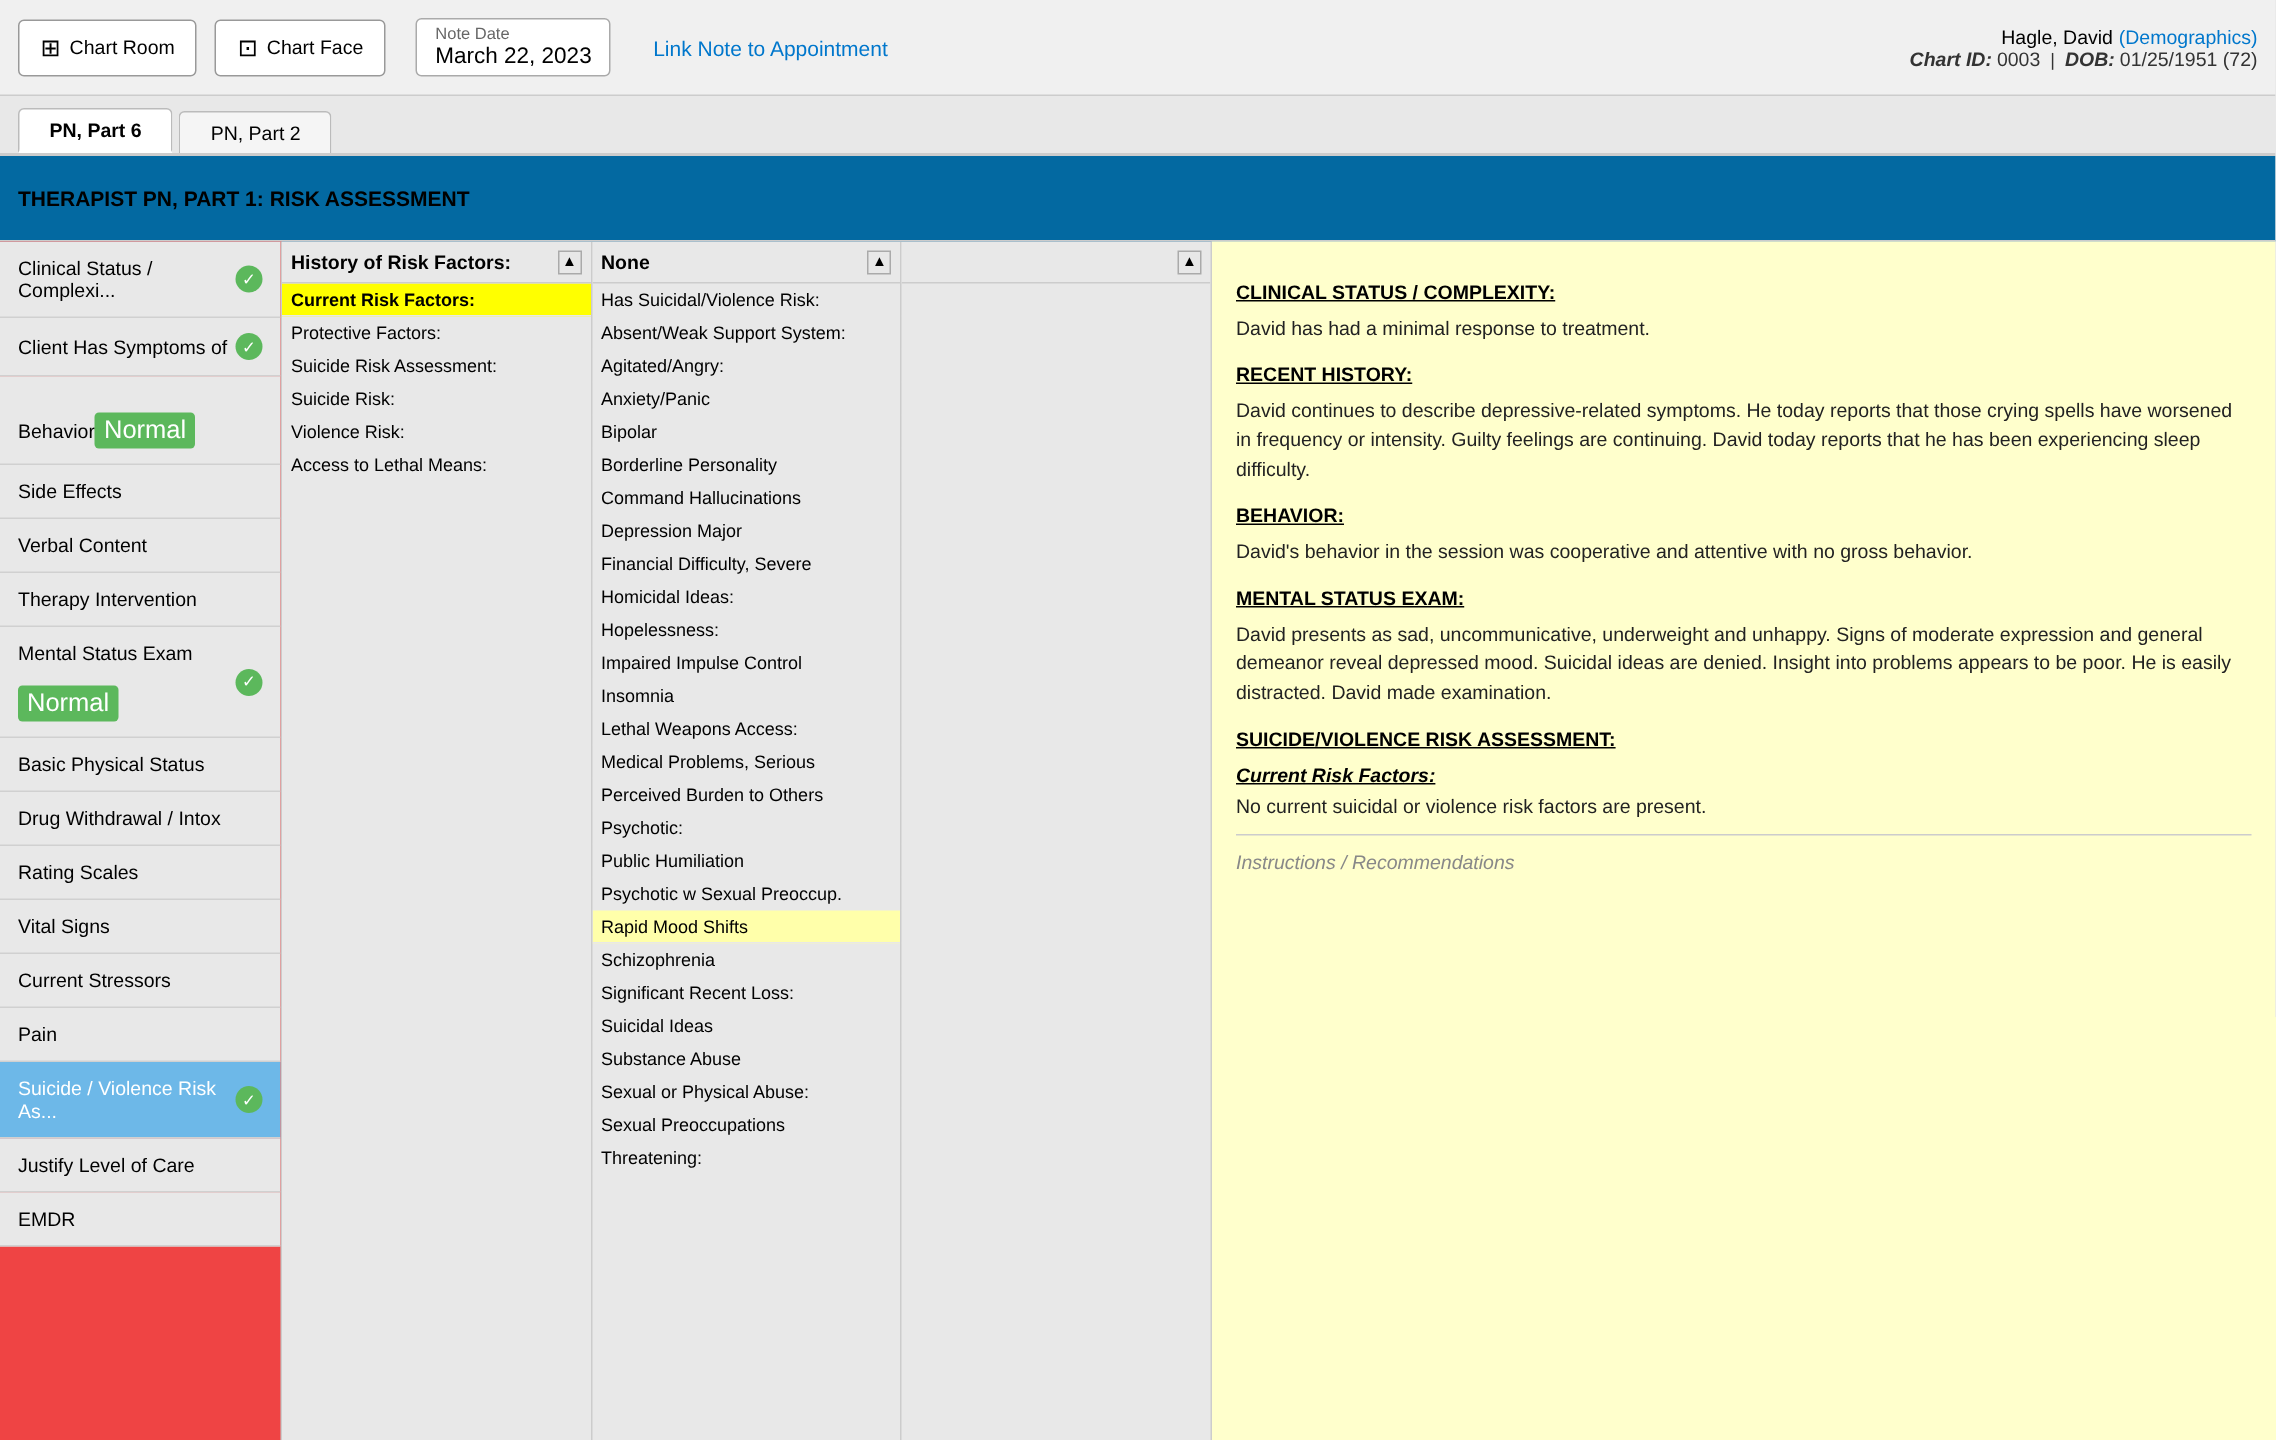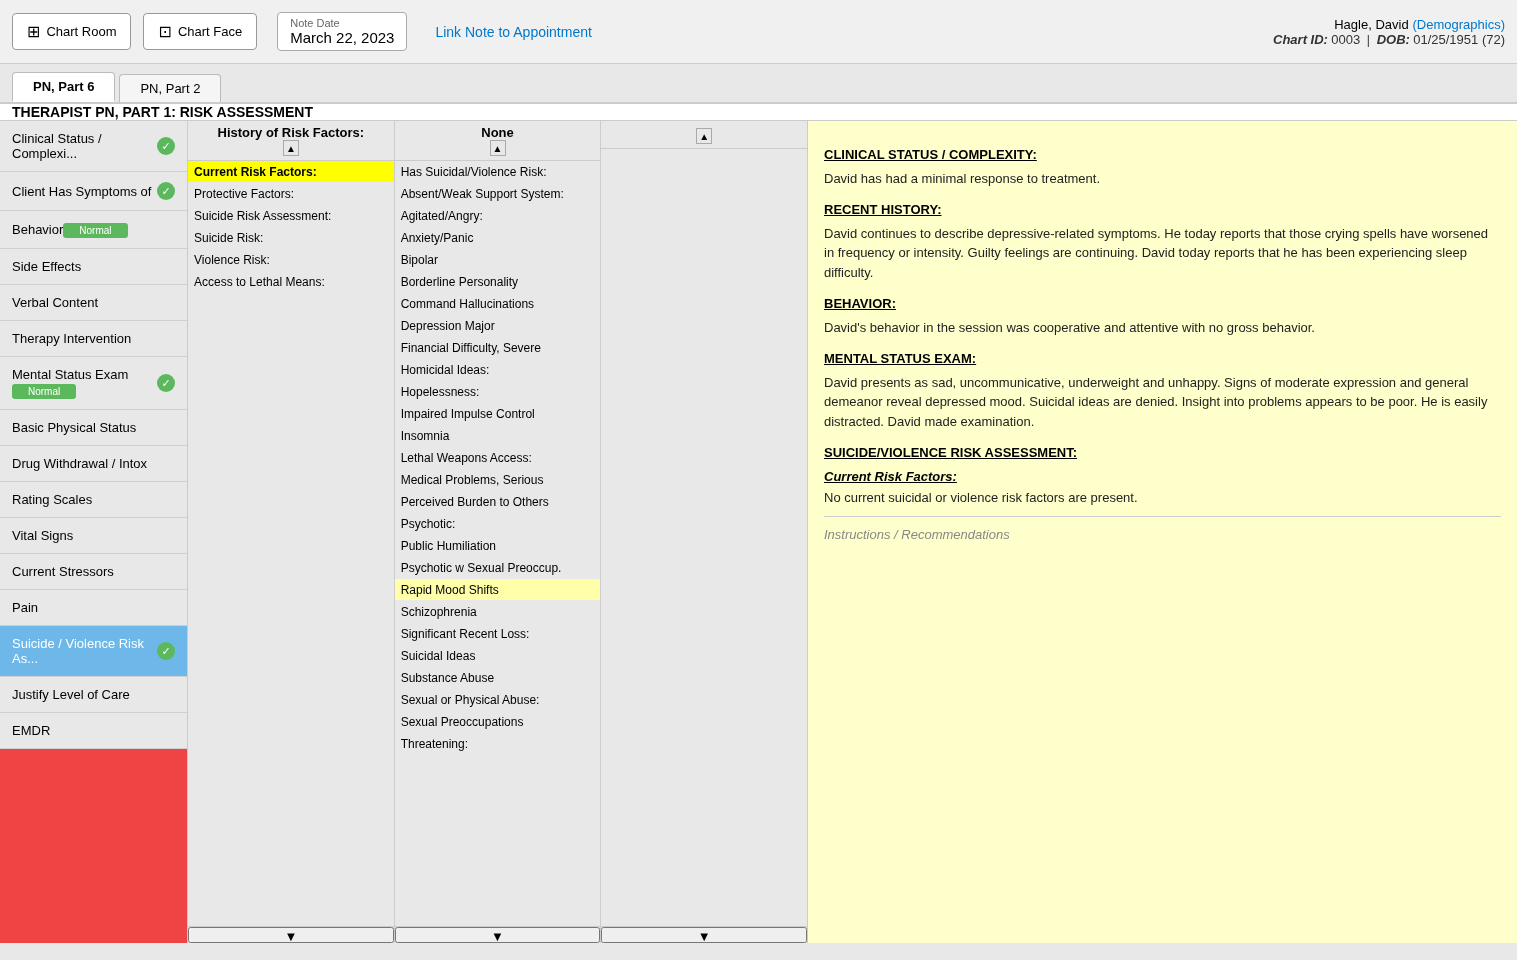--- a/index.html
+++ b/index.html
@@ -73,22 +73,22 @@
       margin-right: 4px;
     }
     .tab.active {
       background: #fff;
       border-bottom: 2px solid #fff;
       font-weight: 600;
     }
 
     
     .page-title {
-      background: #ffffff;
-      padding: 0 12px;
+      background: #0369a1;
+      padding: 20px 12px;
       font-size: 14px;
       font-weight: bold;
       border-bottom: 1px solid #ccc;
     }
 
     
     .main-layout {
       display: flex;
       height: calc(960px - 64px - 40px - 34px);
     }
@@ -123,25 +123,25 @@
       display: flex;
       align-items: center;
       justify-content: center;
       color: white;
       font-size: 11px;
       flex-shrink: 0;
     }
     .nav-badge {
       background: #5cb85c;
       color: white;
-      padding: 2px 16px;
+      padding: 2px 6px;
       border-radius: 3px;
-      font-size: 10px;
+      font-size: 17px;
       display: inline-block;
-      margin-top: 2px;
+      margin-top: 14px;
     }
 
     
     .center-panel {
       display: flex;
       flex-direction: column;
       width: 620px;
       flex-shrink: 0;
       border-right: 1px solid #ccc;
     }
@@ -161,21 +161,20 @@
     .list-header {
       background: #e8e8e8;
       border-bottom: 1px solid #ccc;
       padding: 4px 6px;
       display: flex;
       align-items: center;
       justify-content: space-between;
       font-weight: 600;
       font-size: 12px;
       min-height: 28px;
-      flex-direction: column;
     }
     .list-header .scroll-btn {
       background: none;
       border: 1px solid #aaa;
       width: 16px;
       height: 16px;
       cursor: pointer;
       display: flex;
       align-items: center;
       justify-content: center;

